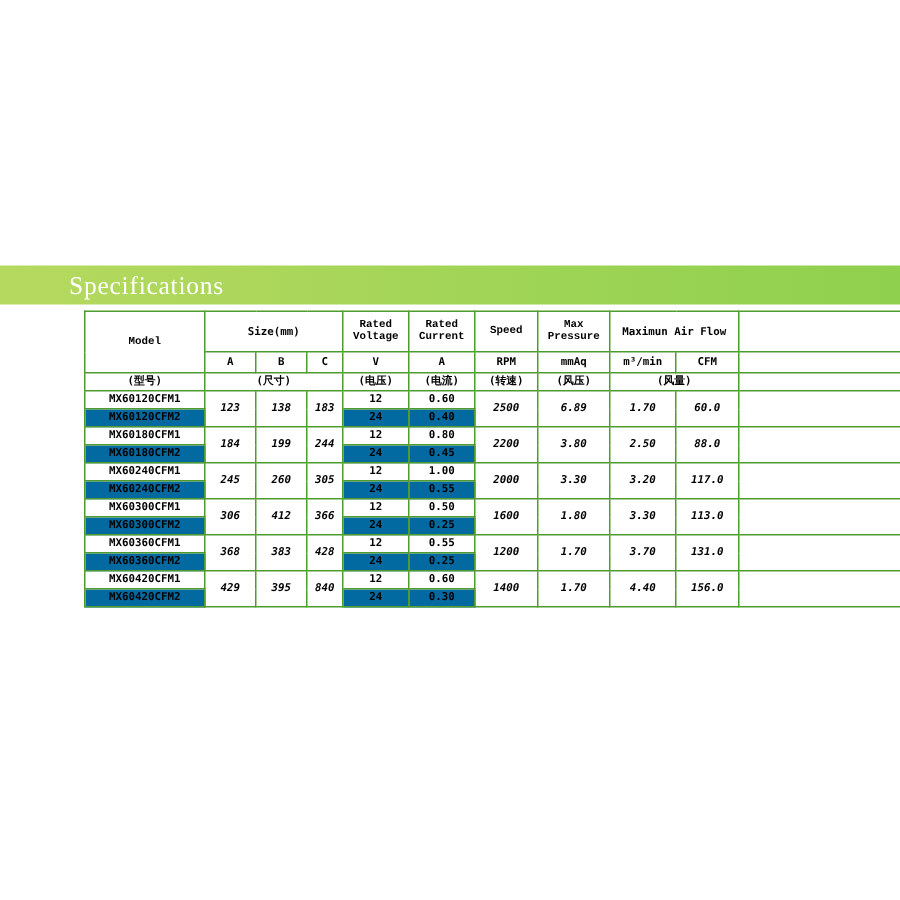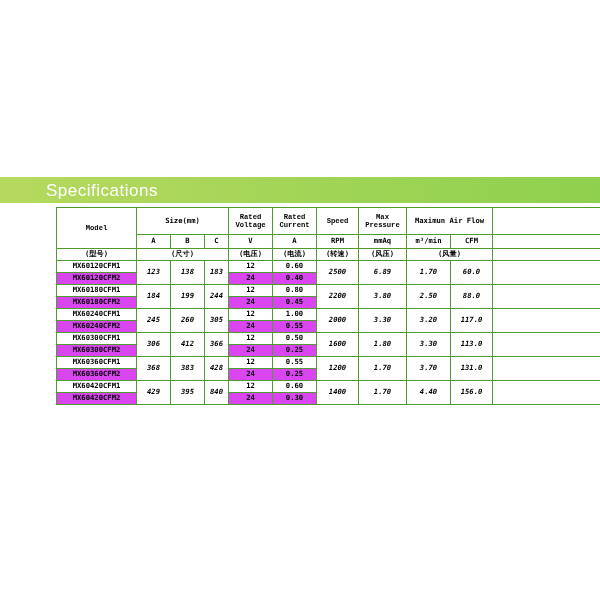--- a/index.html
+++ b/index.html
@@ -11,42 +11,42 @@
   .page{position:relative;width:600px;height:600px;}
 
   
   .banner{
     position:absolute;left:0;top:177px;width:600px;height:26px;
     background:linear-gradient(to right,#b5d95e 0%,#a9d65a 35%,#9ed455 60%,#8fd04e 100%);
     display:flex;align-items:center;
   }
   .banner-title{
     margin-left:46px;color:#ffffff;font-size:17px;letter-spacing:.5px;
-    font-family:Liberation Sans, sans-serif;
+    font-family:Liberation Serif, serif;
     line-height:1;white-space:nowrap;
   }
 
   
   .tbl-wrap{position:absolute;left:56px;top:207px;width:492px;}
   table.spec{
     border-collapse:collapse;table-layout:fixed;width:492px;
     font-size:7.2px;color:#000;
     font-family:"DejaVu Sans Mono","Liberation Mono",monospace;
   }
   table.spec td,table.spec th{
     border:1px solid #4e9b2e;
     text-align:center;vertical-align:middle;
     padding:0;font-weight:bold;line-height:1.15;
     background:#ffffff;
   }
   th.hd{background:#83ca57;height:13px;}
   th.hd.tall{height:26px;font-family:Liberation Mono, monospace;}
   td.ch{background:#83ca57;height:11px;}
   td.d{height:11px;}
-  td.d.hi{background:#d946ef;}
+  td.d.hi{background:#0369a1;}
   td.model{text-align:center;}
   td.grp{height:22px;font-style:italic;}
 </style>
 </head>
 <body>
 
 <div class="page">
 
   <div class="banner">
     <div class="banner-title">Specifications</div>

